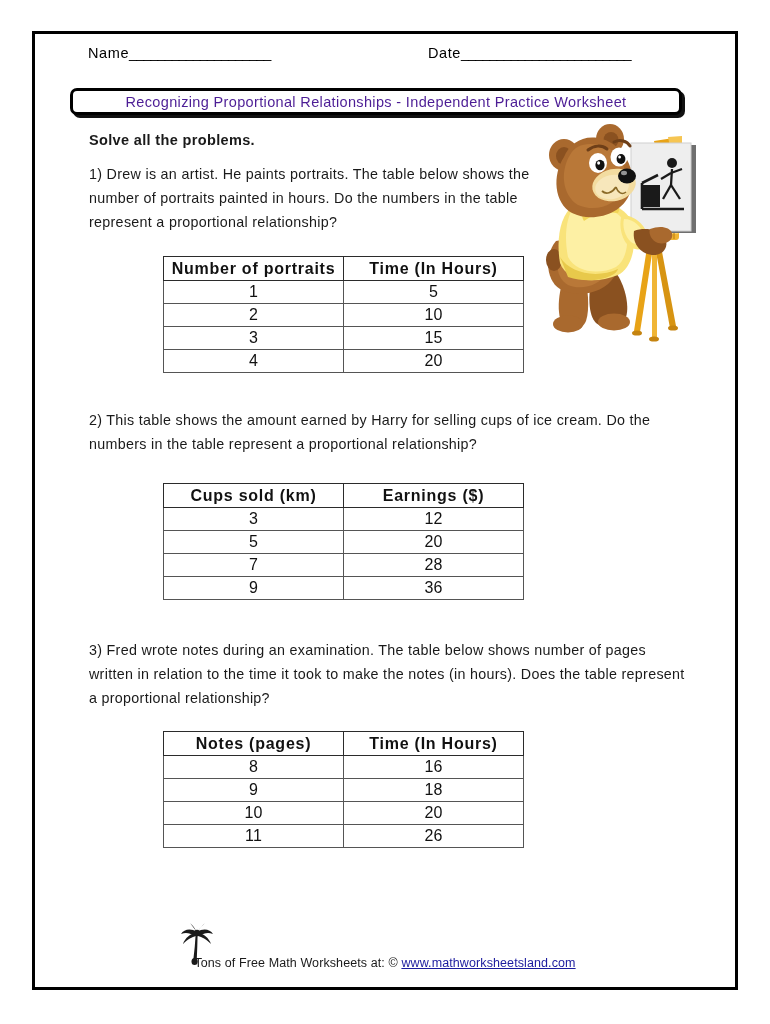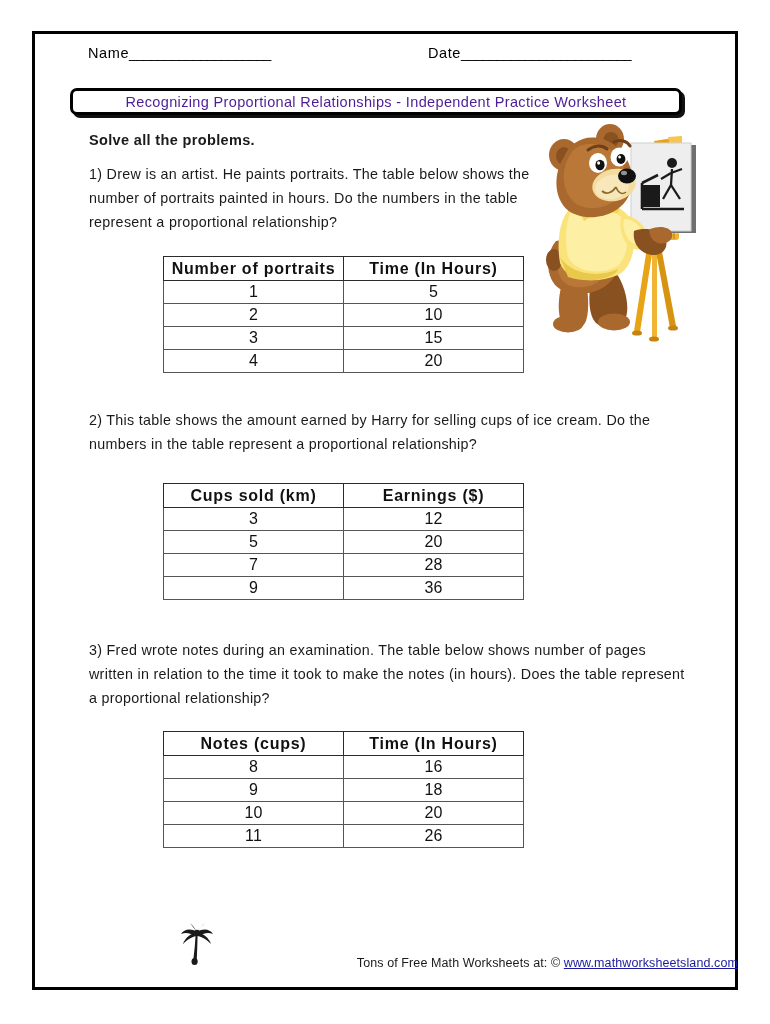--- a/index.html
+++ b/index.html
@@ -134,21 +134,21 @@
   .tbl-1 { left: 131px; top: 225px; }
   .tbl-2 { left: 131px; top: 452px; }
   .tbl-3 { left: 131px; top: 700px; }
 
   
   .footer {
     position: absolute;
     left: 0;
     top: 925px;
     width: 706px;
-    text-align: right;
+    text-align: center;
     font-size: 12.5px;
     color: #1a1a1a;
     letter-spacing: 0.1px;
   }
   .footer-link {
     color: #1b1b9e;
     text-decoration: underline;
   }
   .palm {
     position: absolute;
@@ -256,21 +256,21 @@
 
   <div class="prob prob-3">3) Fred wrote notes during an examination. The table below shows number of pages written in relation to the time it took to make the notes (in hours). Does the table represent a proportional relationship?</div>
 
   <table class="wtable tbl-3">
     <colgroup>
         <col class="col-a">
         <col class="col-b">
       </colgroup>
     <thead>
       <tr>
-        <th>Notes (cups)</th>
+        <th>Notes (pages)</th>
         <th>Time (In Hours)</th>
       </tr>
     </thead>
     <tbody>
       <tr>
         <td>8</td>
         <td>16</td>
       </tr>
       <tr>
         <td>9</td>

